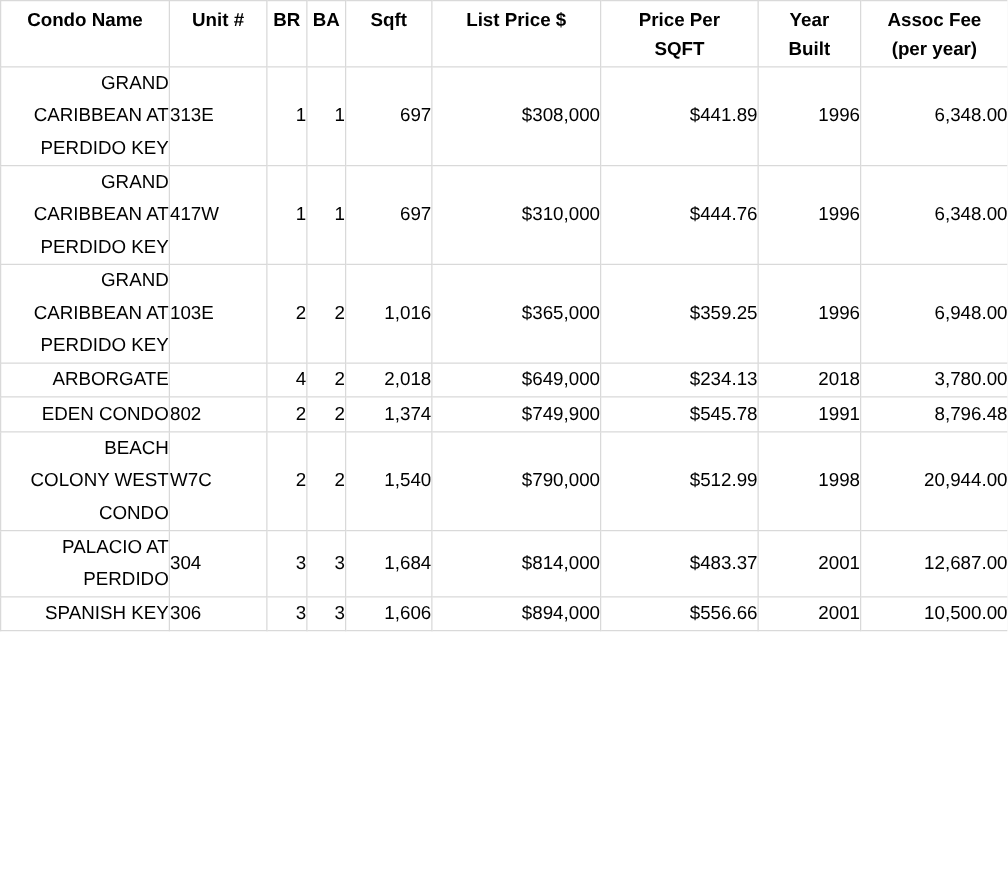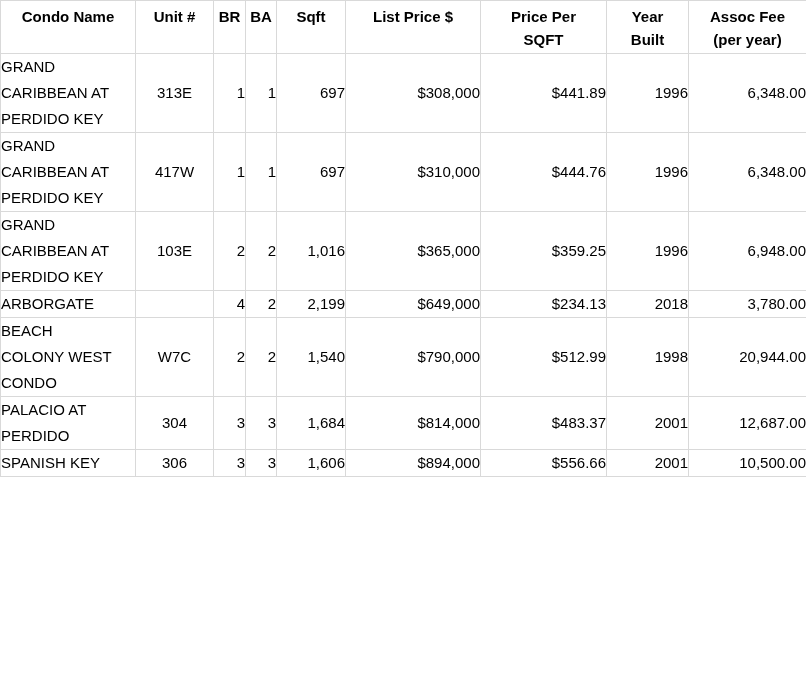--- a/index.html
+++ b/index.html
@@ -34,22 +34,22 @@
     padding: 4px 2px 0 2px;
     white-space: pre-line;
   }
   table.grid td {
     font-size: 15px;
     line-height: 26px;
     vertical-align: middle;
     padding: 0;
     white-space: pre-line;
   }
-  td.align-left   { text-align: left;  padding-left: 4px; }
-  td.align-center { text-align: center; white-space: nowrap; }
+  td.align-left   { text-align: right;  padding-left: 4px; }
+  td.align-center { white-space: nowrap; }
   td.align-right  { text-align: right; padding-right: 8px; white-space: nowrap; }
 </style>
 </head>
 <body>
 
 <div class="sheet">
   <table class="grid">
     <colgroup>
         <col style="width: 135px;">
         <col style="width: 78px;">
@@ -115,25 +115,36 @@
           <td class="align-right">$365,000</td>
           <td class="align-right">$359.25</td>
           <td class="align-right">1996</td>
           <td class="align-right">6,948.00</td>
         </tr>
         <tr style="height: 27px;">
           <td class="align-left">ARBORGATE</td>
           <td class="align-center"></td>
           <td class="align-right">4</td>
           <td class="align-right">2</td>
-          <td class="align-right">2,199</td>
+          <td class="align-right">2,018</td>
           <td class="align-right">$649,000</td>
           <td class="align-right">$234.13</td>
           <td class="align-right">2018</td>
           <td class="align-right">3,780.00</td>
+        </tr>
+        <tr style="height: 28px;">
+          <td class="align-left">EDEN CONDO</td>
+          <td class="align-center">802</td>
+          <td class="align-right">2</td>
+          <td class="align-right">2</td>
+          <td class="align-right">1,374</td>
+          <td class="align-right">$749,900</td>
+          <td class="align-right">$545.78</td>
+          <td class="align-right">1991</td>
+          <td class="align-right">8,796.48</td>
         </tr>
         <tr style="height: 79px;">
           <td class="align-left">BEACH
 COLONY WEST
 CONDO</td>
           <td class="align-center">W7C</td>
           <td class="align-right">2</td>
           <td class="align-right">2</td>
           <td class="align-right">1,540</td>
           <td class="align-right">$790,000</td>

